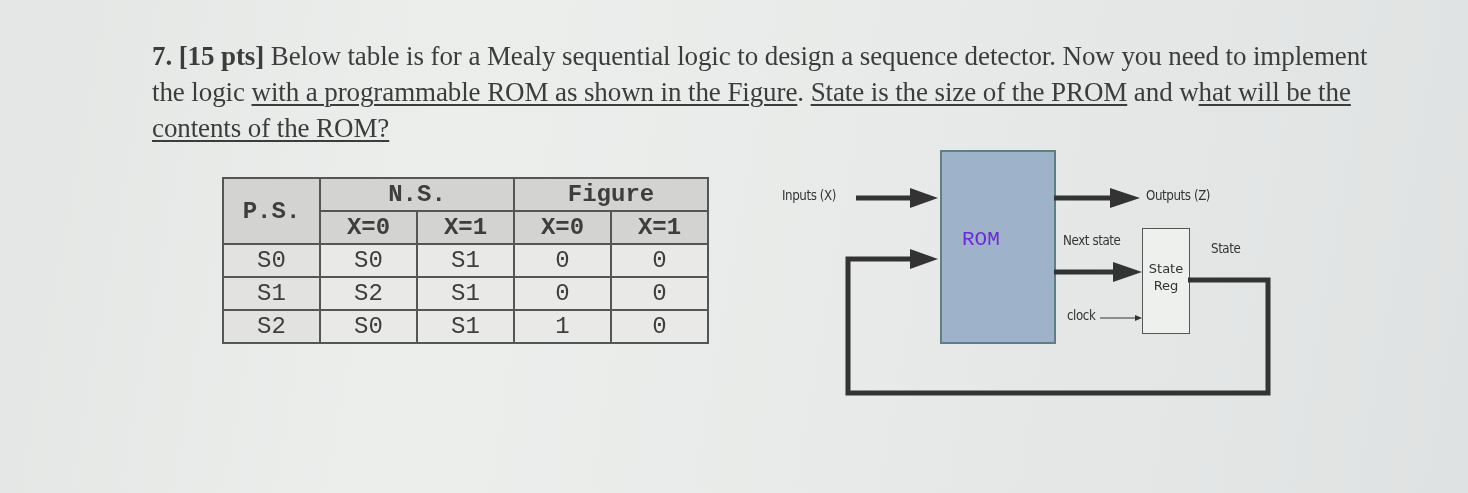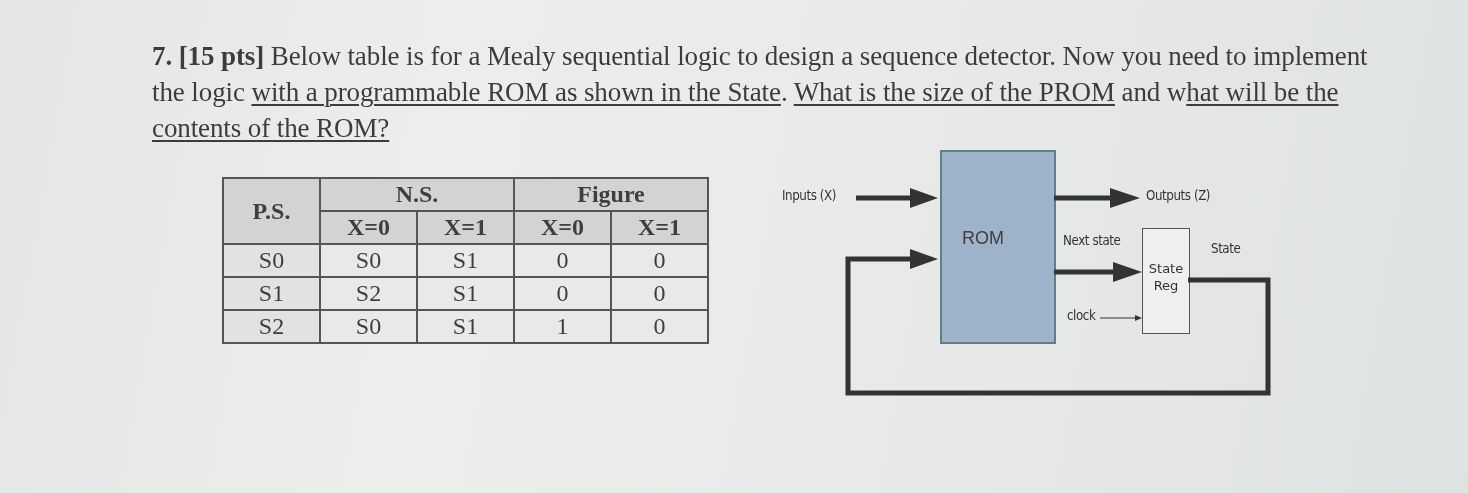--- a/index.html
+++ b/index.html
@@ -11,21 +11,21 @@
   }
   .question {
     position: absolute; left: 152px; top: 38px; width: 1240px;
     font-size: 27px; line-height: 36px; color: #3c3c3c; letter-spacing: -0.1px;
   }
   .question b { font-weight: bold; }
   .u { text-decoration: underline; text-decoration-thickness: 2px; text-underline-offset: 3px; }
 
   table.st {
     position: absolute; left: 222px; top: 177px;
-    border-collapse: collapse; font-family: Liberation Serif, serif;
+    border-collapse: collapse; font-family: Liberation Mono, monospace;
     background: #e9eae8;
   }
   table.st td, table.st th {
     border: 2px solid #555; height: 31px; text-align: center;
     font-size: 24px; color: #3e3e3e; padding: 0;
   }
   table.st th { background: #d3d4d2; font-weight: bold; }
   table.st th.ps { width: 95px; }
   table.st th.sub, table.st td { width: 95px; }
   table.st td.psc { background: #e2e3e1; }
@@ -33,38 +33,38 @@
   .diagram { position: absolute; left: 0; top: 0; width: 1468px; height: 493px; pointer-events: none; }
   .dlabel {
     position: absolute; font-family: "DejaVu Sans", sans-serif; font-size: 14px; color: #333;
     letter-spacing: -0.5px; transform: scaleX(0.85); transform-origin: left center;
   }
   .rom-box {
     position: absolute; left: 940px; top: 150px; width: 112px; height: 190px;
     background: #9eb2ca; border: 2px solid #5f7f86;
   }
   .rom-label {
-    position: absolute; left: 962px; top: 228px; font-family: Liberation Sans, sans-serif;
-    font-size: 18px; color: #404040;
+    position: absolute; left: 962px; top: 228px; font-family: Liberation Mono, monospace;
+    font-size: 21px; color: #6d28d9;
   }
   .sreg {
     position: absolute; left: 1142px; top: 228px; width: 46px; height: 104px;
     border: 1.5px solid #555; background: #eef0ee;
   }
   .sreg-label {
     position: absolute; left: 1146px; top: 260px; width: 40px; text-align: center;
     font-family: "DejaVu Sans", sans-serif; font-size: 13px; line-height: 17px; color: #333;
   }
 </style>
 </head>
 <body>
 
 <div class="question">
   <b>7.</b>
-  <b>[15 pts]</b><span> Below table is for a Mealy sequential logic to design a sequence detector. Now you need to implement the logic </span><span class="u">with a programmable ROM as shown in the State</span><span>. </span><span class="u">What is the size of the PROM</span><span> and w</span><span class="u">hat will be the contents of the ROM?</span>
+  <b>[15 pts]</b><span> Below table is for a Mealy sequential logic to design a sequence detector. Now you need to implement the logic </span><span class="u">with a programmable ROM as shown in the Figure</span><span>. </span><span class="u">State is the size of the PROM</span><span> and w</span><span class="u">hat will be the contents of the ROM?</span>
 </div>
 
 <table class="st">
   <tbody>
       <tr>
     <th class="ps" rowspan="2">P.S.</th>
     <th colspan="2">N.S.</th>
     <th colspan="2">Figure</th>
   </tr>
   <tr>

